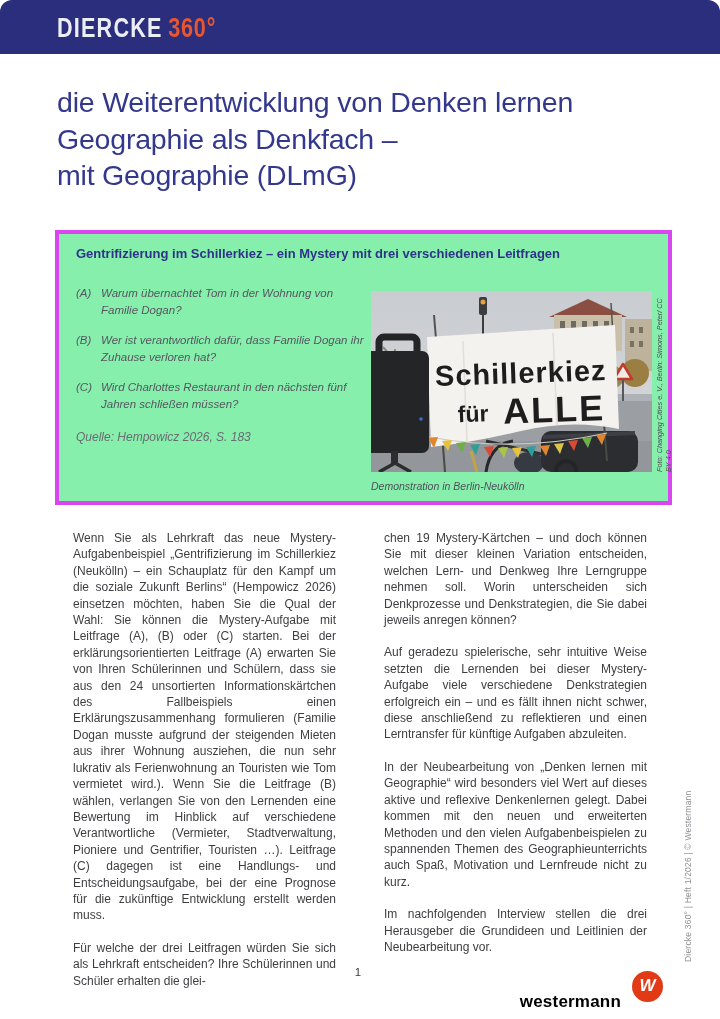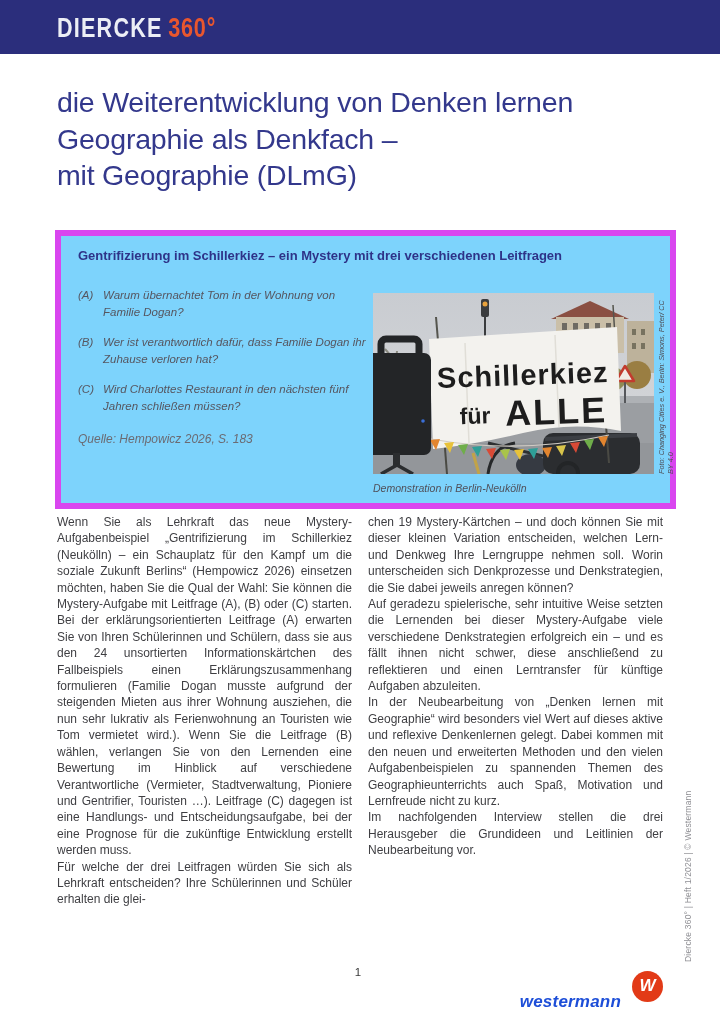--- a/index.html
+++ b/index.html
@@ -1,55 +1,55 @@
 <!DOCTYPE html>
 <html lang="de"><head>
 <meta charset="utf-8">
 <style>
   html,body{margin:0;padding:0;background:#ffffff;}
   .page{position:relative;width:720px;height:1019px;background:#ffffff;overflow:hidden;
-        font-family:"Liberation Sans",sans-serif;}
+        font-family:"Liberation Sans",sans-serif;border-radius:12px;}
   
   .header{position:absolute;left:0;top:0;width:720px;height:54px;background:#2b2e7c;}
   .logo{position:absolute;left:57px;top:13px;display:flex;align-items:baseline;gap:7px;
         transform:scaleX(0.8);transform-origin:left center;white-space:nowrap;}
   .logo-diercke{font-weight:700;font-size:27px;letter-spacing:1.5px;color:#eceef5;}
   .logo-360{font-weight:700;font-size:27px;letter-spacing:1px;color:#e9562e;}
   
   .title{position:absolute;left:57px;top:84px;width:610px;color:#33388c;
          font-size:28.5px;line-height:36.5px;font-weight:400;letter-spacing:-0.2px;}
   
   .mystery-box{position:absolute;left:55px;top:230px;width:609px;height:267px;
-               border:6px solid #d946ef;background:#7dd3fc;}
+               border:4px solid #d946ef;background:#86efac;}
   .box-heading{position:absolute;left:17px;top:12px;width:560px;
                font-size:13px;font-weight:700;color:#2e3388;}
   .questions{position:absolute;left:17px;top:51px;width:290px;}
   .question{display:flex;margin-bottom:14px;font-style:italic;font-size:11.5px;
             line-height:16.5px;color:#565660;}
   .q-label{width:25px;flex-shrink:0;}
   .q-text{flex:1;}
   .source-line{position:absolute;left:17px;top:196px;font-style:italic;
                font-size:12px;color:#6b6b73;}
   .photo{position:absolute;left:312px;top:57px;width:281px;height:181px;overflow:hidden;}
   .photo svg{display:block;}
   .photo-credit{position:absolute;left:597px;top:238px;width:181px;
                 transform:rotate(-90deg);transform-origin:0 0;
                 font-style:italic;font-size:7.3px;line-height:8.8px;color:#4d4d55;}
   .photo-caption{position:absolute;left:312px;top:246px;width:281px;
                  font-style:italic;font-size:10.5px;color:#50505a;}
   
   .body-cols{position:absolute;left:57px;top:514px;width:607px;display:flex;gap:16px;}
   .col{width:295px;text-align:justify;font-size:12px;line-height:16.4px;color:#3e3e42;
        hyphens:auto;-webkit-hyphens:auto;}
-  .col p{margin:0;}
+  .col p{margin:16px;}
   
   .page-num{position:absolute;left:345px;top:966px;width:26px;text-align:center;
             font-size:11.5px;color:#3a3a3a;}
   .publisher{position:absolute;right:57px;top:960px;display:flex;align-items:center;gap:11px;}
-  .publisher-wordmark{font-weight:700;font-style:italic;font-size:17px;color:#1d4ed8;
+  .publisher-wordmark{font-weight:700;font-size:17px;color:#000000;
                       letter-spacing:0.2px;margin-top:32px;}
   .publisher-badge{width:31px;height:31px;border-radius:50%;background:#e23a17;
                    display:flex;align-items:center;justify-content:center;}
   .publisher-badge span{color:#ffffff;font-weight:700;font-style:italic;font-size:17px;}
   .sidebar-vertical{position:absolute;left:683px;top:962px;width:172px;
                     transform:rotate(-90deg);transform-origin:0 0;
                     font-size:8.5px;color:#8f8f94;letter-spacing:0.2px;white-space:nowrap;}
 </style>
 </head>
 <body>

